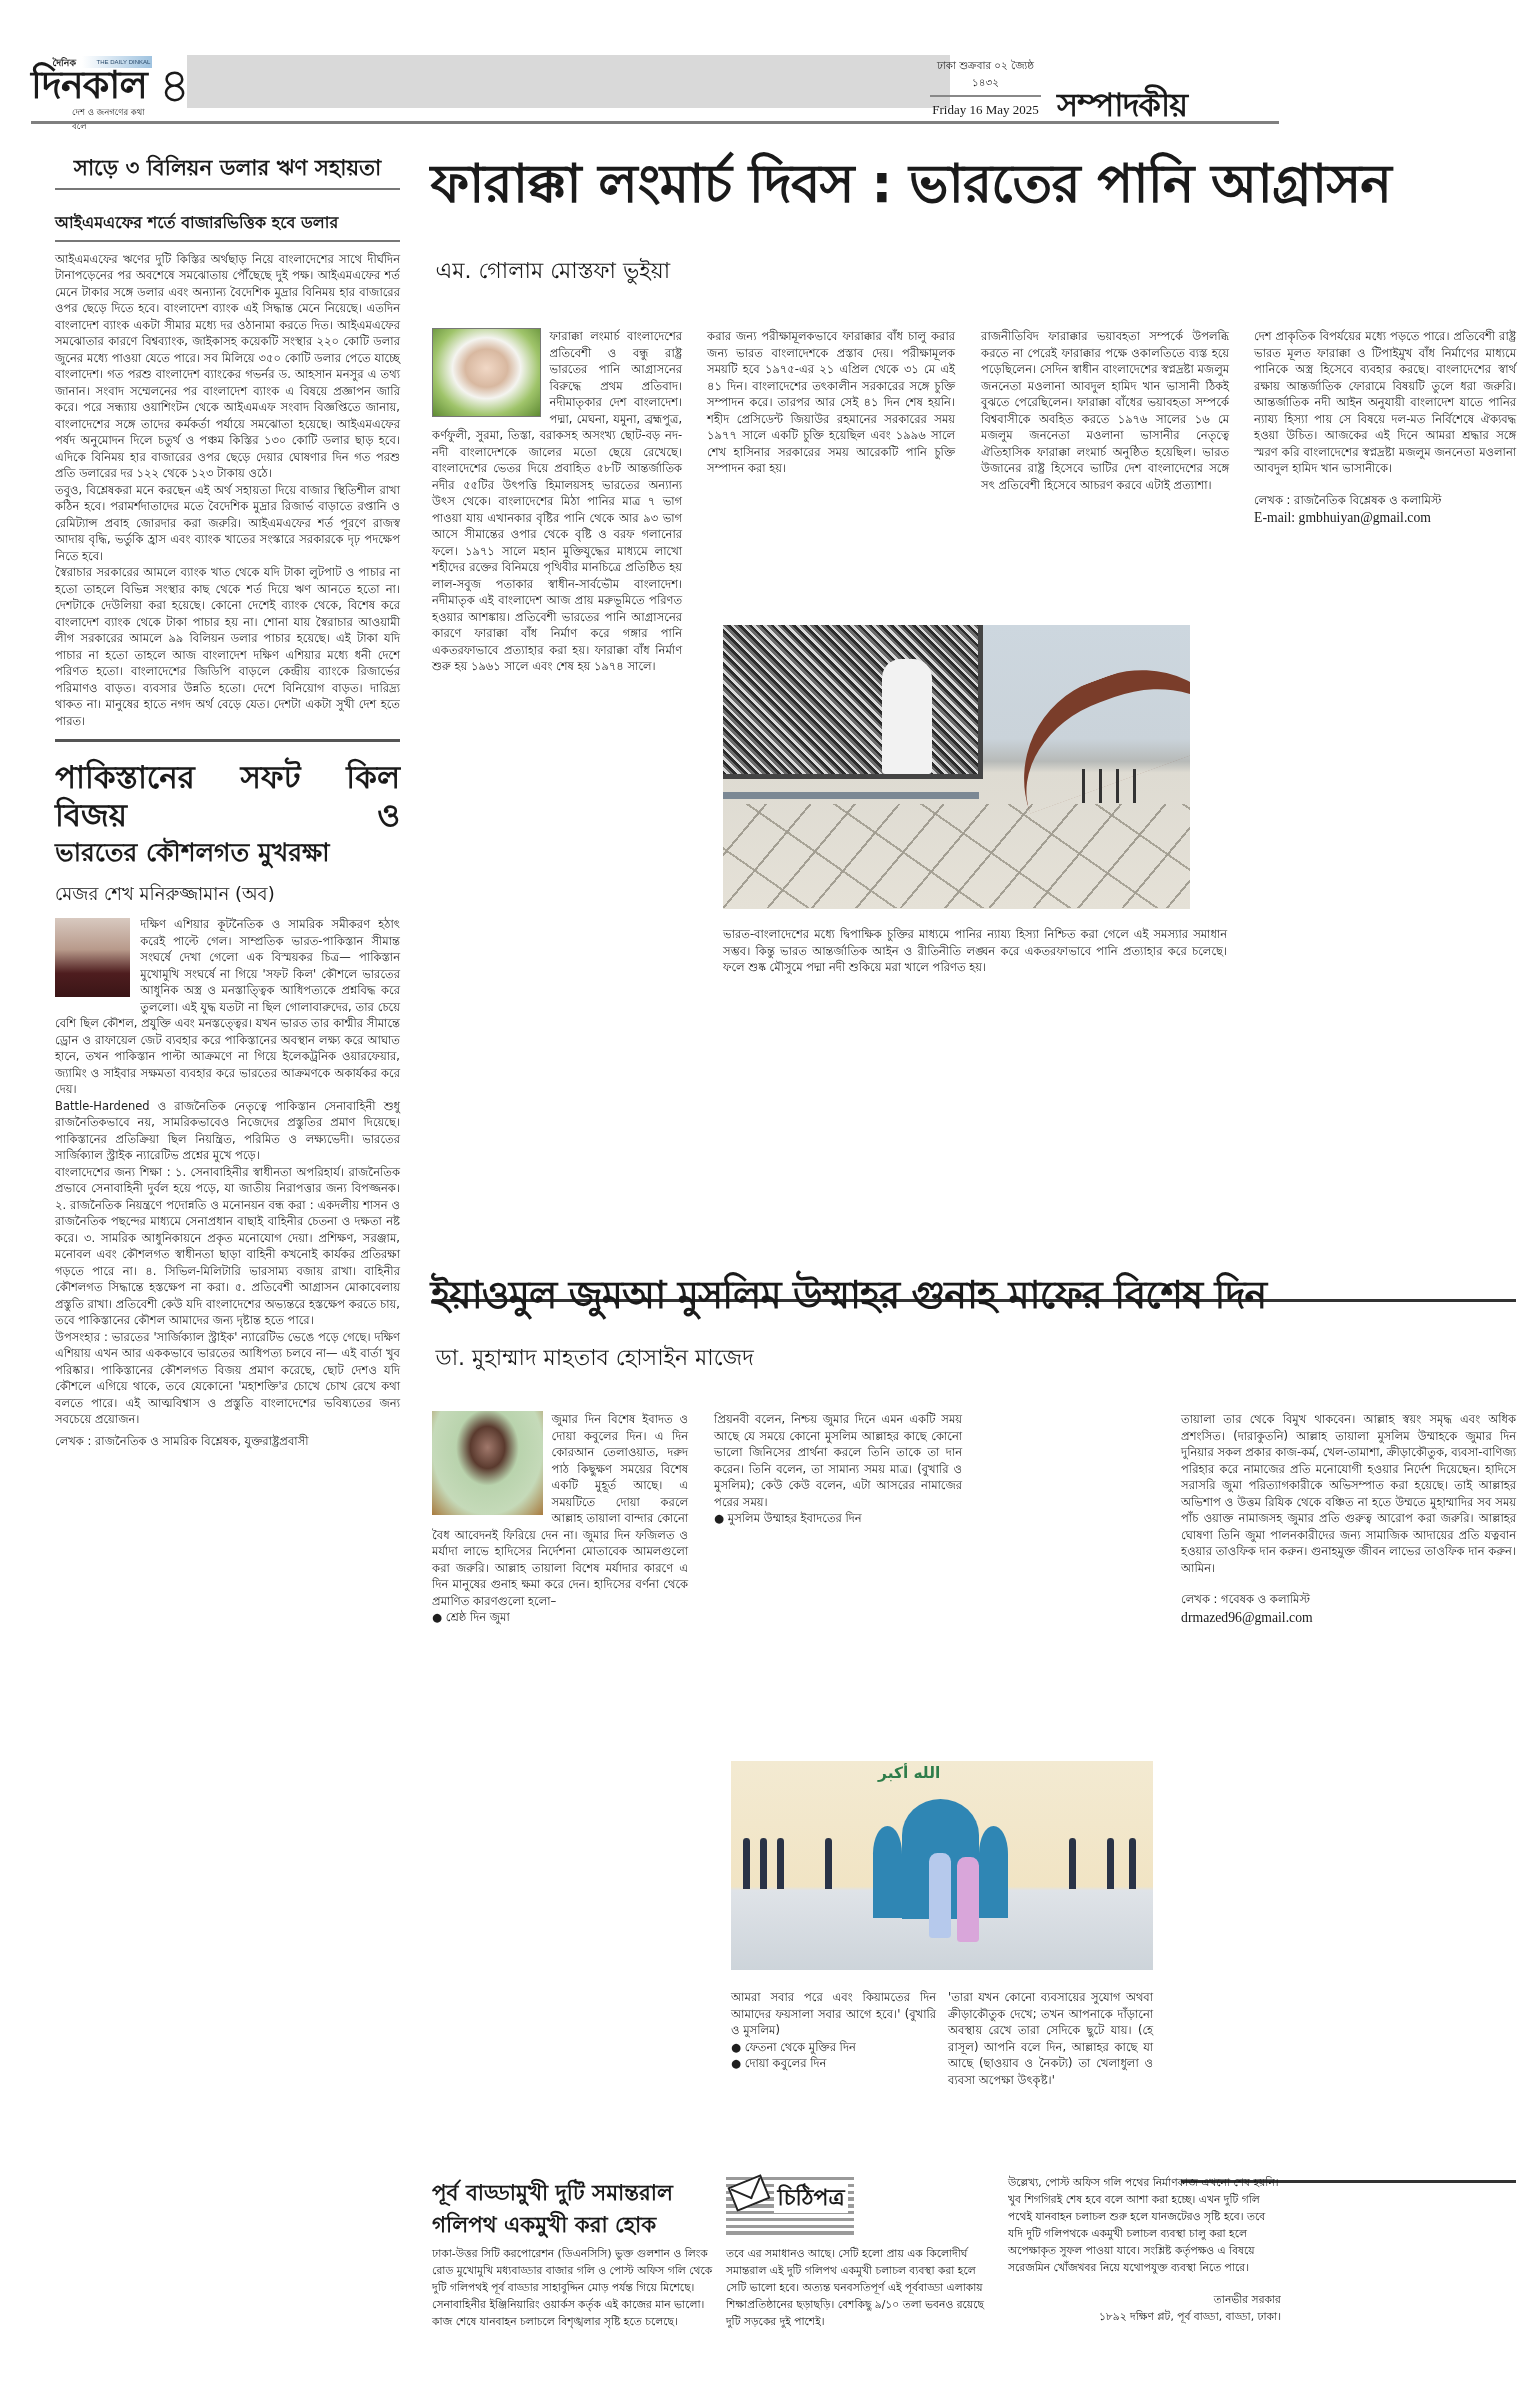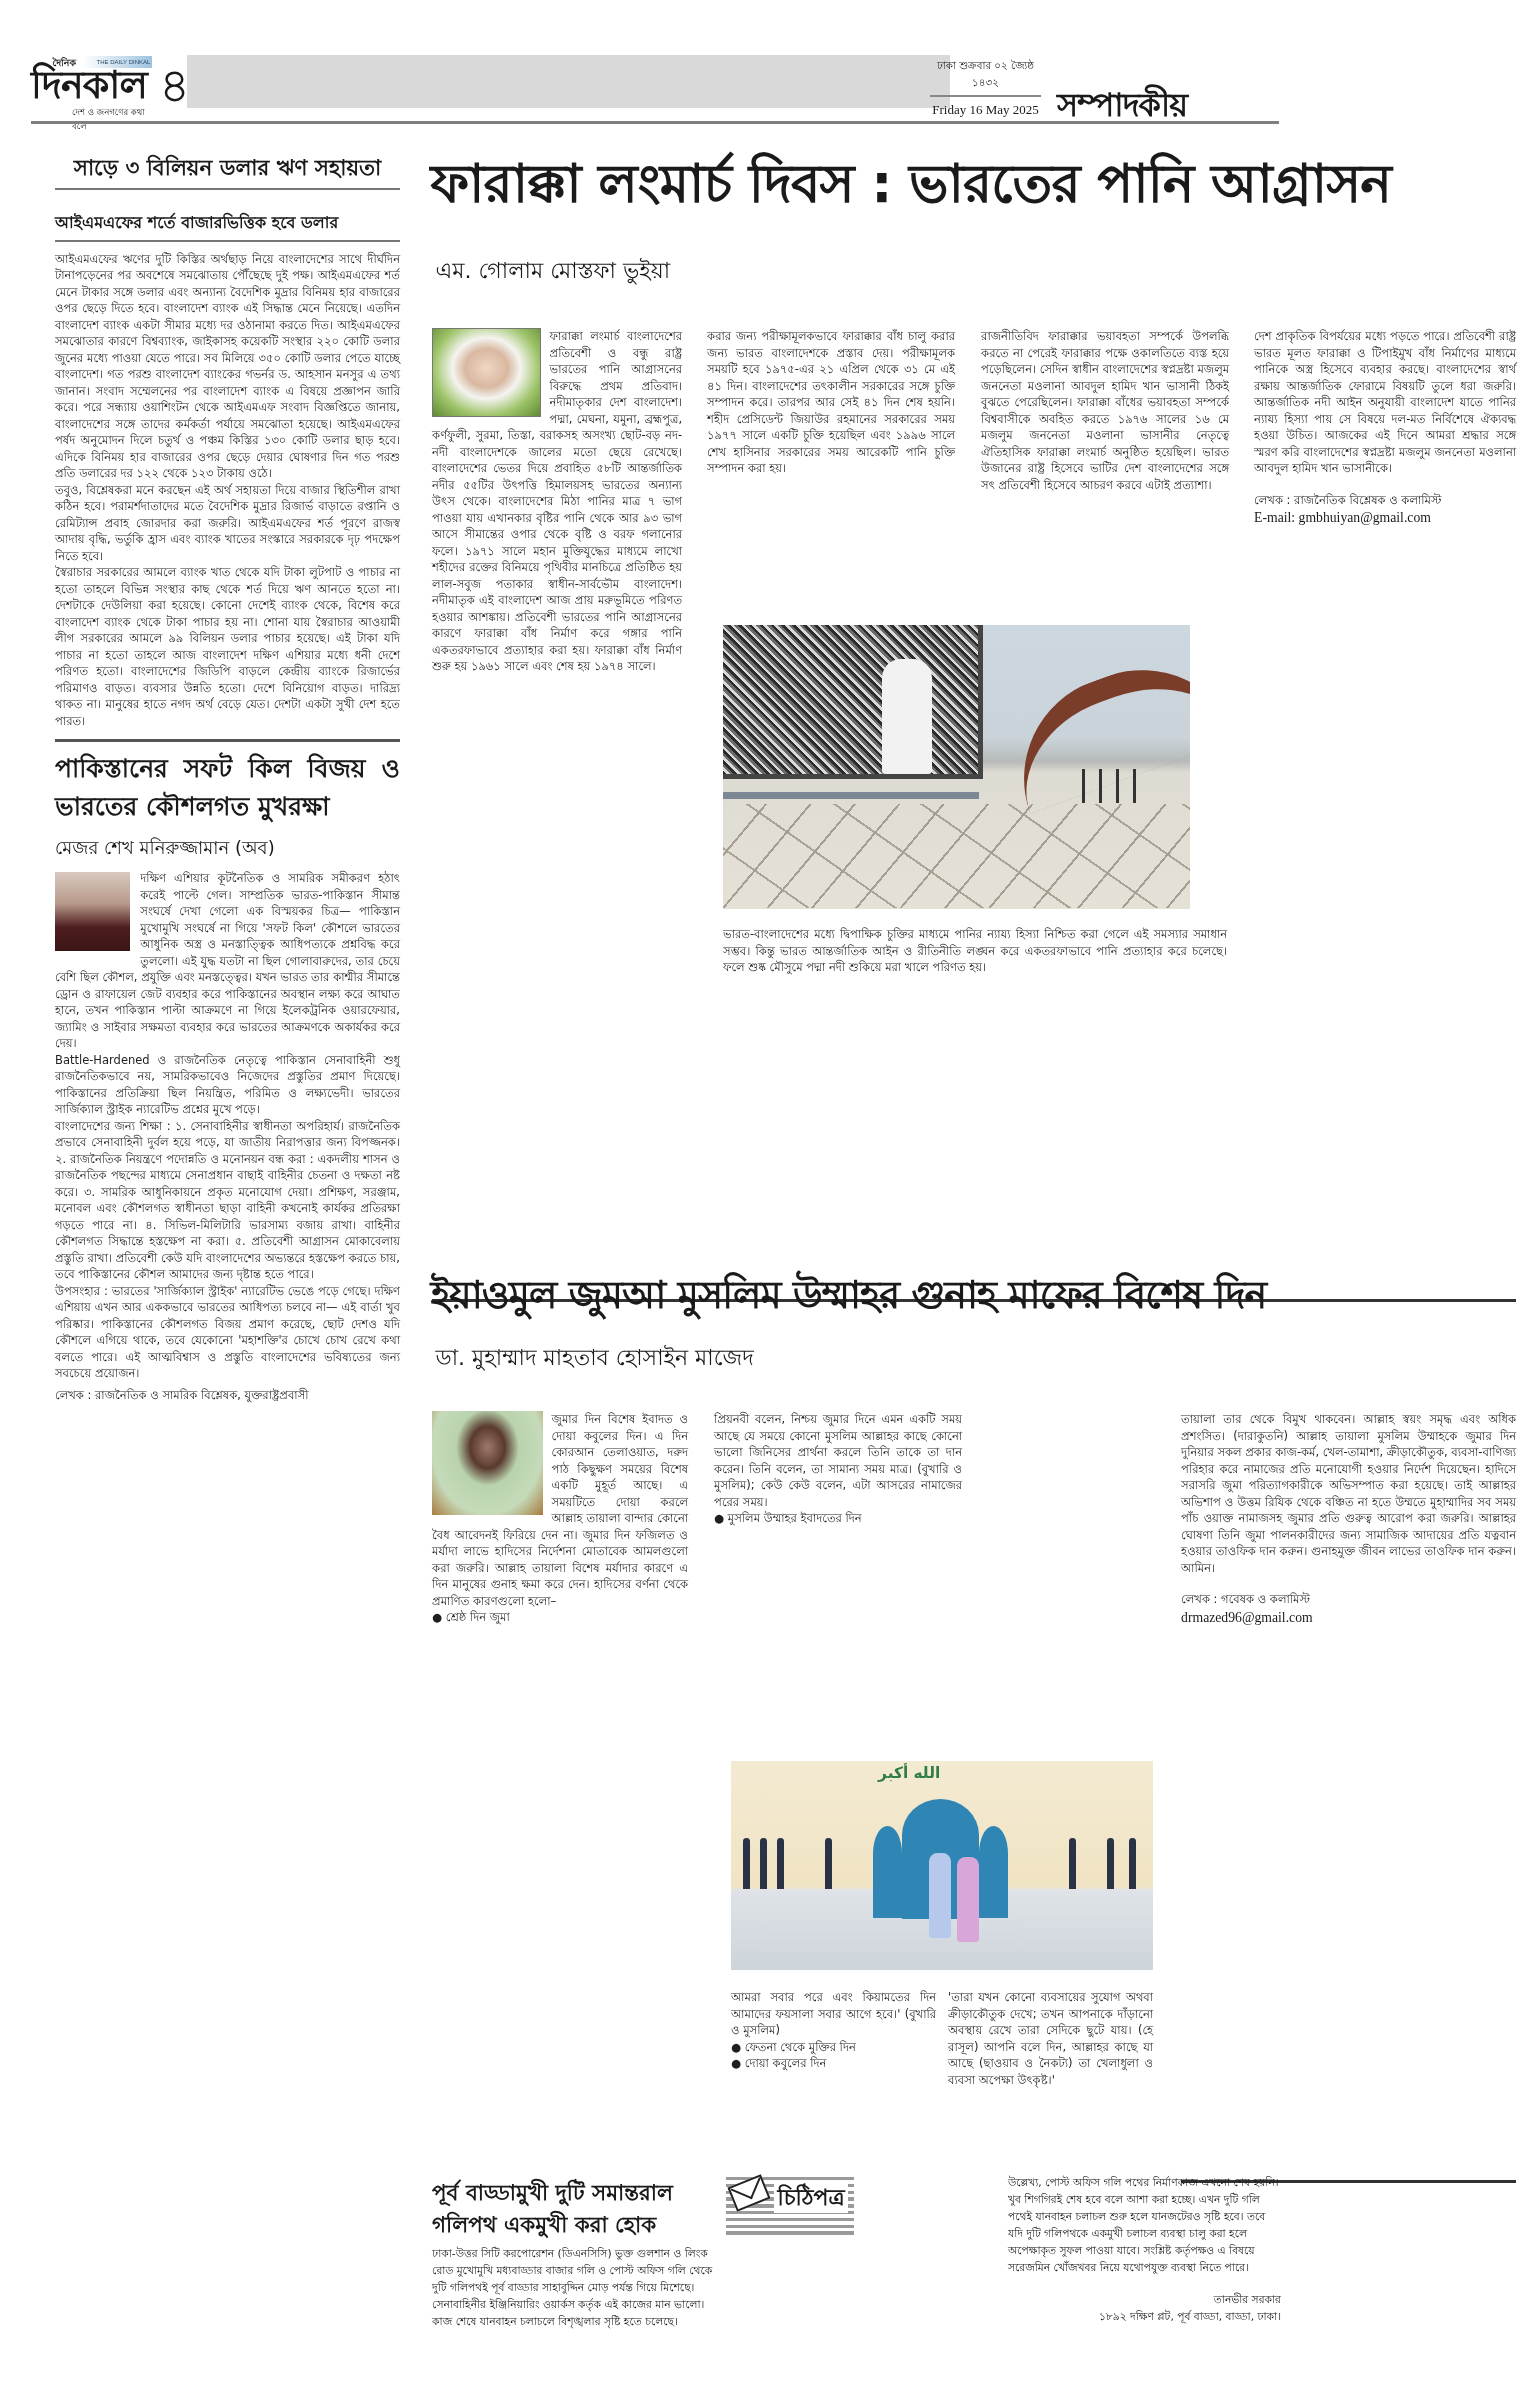--- a/index.html
+++ b/index.html
@@ -26,21 +26,21 @@
   
   .col-text { font-size: 11.5px; line-height: 16.5px; text-align: justify; color: #1f1f1f; }
   .rule { height: 2.6px; background: #555; }
   .thinrule { height: 1.7px; background: #777; }
   .bullet::before { content: "● "; }
 
   
   .left-col { position: absolute; left: 55px; top: 145px; width: 345px; }
   .hl-loan { font-size: 21.4px; font-weight: bold; text-align: center; line-height: 31px; padding: 6.8px 0 5.1px; }
   .sub-loan { font-size: 16px; line-height: 24px; padding: 6.8px 0 5.1px; text-align: left; margin-top: 15px; }
-  .hl-pak { font-size: 25px; font-weight: bold; line-height: 38px; margin-top: 8px; text-align: justify; text-align-last: justify; }
+  .hl-pak { font-size: 31px; font-weight: bold; line-height: 38px; margin-top: 16px; text-align: justify; text-align-last: justify; }
   .hl-pak2 { font-size: 25px; font-weight: bold; line-height: 38px; }
   .byline-pak { font-size: 18px; line-height: 29px; margin: 6.8px 0 8.5px; }
   .pak-photo { float: left; width: 75px; height: 79px; margin: 1.7px 10.3px 3.4px 0;
     background: linear-gradient(180deg, #d8c9c0 0%, #b89a8b 40%, #4e1d1f 70%, #3a1516 100%); }
 
   
   .art1 { position: absolute; left: 427px; top: 145px; width: 1094px; }
   .art1-title { font-size: 53px; font-weight: bold; line-height: 77px; letter-spacing: -0.9px; padding-left: 3.4px; }
   .art1-byline { font-size: 22px; line-height: 34px; margin-top: 32px; padding-left: 8.5px; }
   .art1-body { position: absolute; top: 183px; left: 5.1px; width: 1084px; height: 966px; }
@@ -225,20 +225,21 @@
 </article>
 
 <section class="letters">
   <h2 class="let-title">পূর্ব বাড্ডামুখী দুটি সমান্তরাল গলিপথ একমুখী করা হোক</h2>
   <p class="let-body1">ঢাকা-উত্তর সিটি করপোরেশন (ডিএনসিসি) ভুক্ত গুলশান ও লিংক রোড মুখোমুখি মধ্যবাড্ডার বাজার গলি ও পোস্ট অফিস গলি থেকে দুটি গলিপথই পূর্ব বাড্ডার সাহাবুদ্দিন মোড় পর্যন্ত গিয়ে মিশেছে। সেনাবাহিনীর ইঞ্জিনিয়ারিং ওয়ার্কস কর্তৃক এই কাজের মান ভালো। কাজ শেষে যানবাহন চলাচলে বিশৃঙ্খলার সৃষ্টি হতে চলেছে।</p>
 
   <div class="chithi">
     <div class="chithi-env"></div>
     <span class="chithi-label">চিঠিপত্র</span>
   </div>
+  <p class="let-body2">তবে এর সমাধানও আছে। সেটি হলো প্রায় এক কিলোদীর্ঘ সমান্তরাল এই দুটি গলিপথ একমুখী চলাচল ব্যবস্থা করা হলে সেটি ভালো হবে। অত্যন্ত ঘনবসতিপূর্ণ এই পূর্ববাড্ডা এলাকায় শিক্ষাপ্রতিষ্ঠানের ছড়াছড়ি। বেশকিছু ৯/১০ তলা ভবনও রয়েছে দুটি সড়কের দুই পাশেই।</p>
 
   <div class="let-body3">
     <p>উল্লেখ্য, পোস্ট অফিস গলি পথের নির্মাণকাজ এখনো শেষ হয়নি। খুব শিগগিরই শেষ হবে বলে আশা করা হচ্ছে। এখন দুটি গলি পথেই যানবাহন চলাচল শুরু হলে যানজটেরও সৃষ্টি হবে। তবে যদি দুটি গলিপথকে একমুখী চলাচল ব্যবস্থা চালু করা হলে অপেক্ষাকৃত সুফল পাওয়া যাবে। সংশ্লিষ্ট কর্তৃপক্ষও এ বিষয়ে সরেজমিন খোঁজখবর নিয়ে যথোপযুক্ত ব্যবস্থা নিতে পারে।</p>
     <p class="let-sign">তানভীর সরকার</p>
     <p style="text-align:right">১৮৯২ দক্ষিণ প্লট, পূর্ব বাড্ডা, বাড্ডা, ঢাকা।</p>
   </div>
 </section>
 
 
 </body></html>

